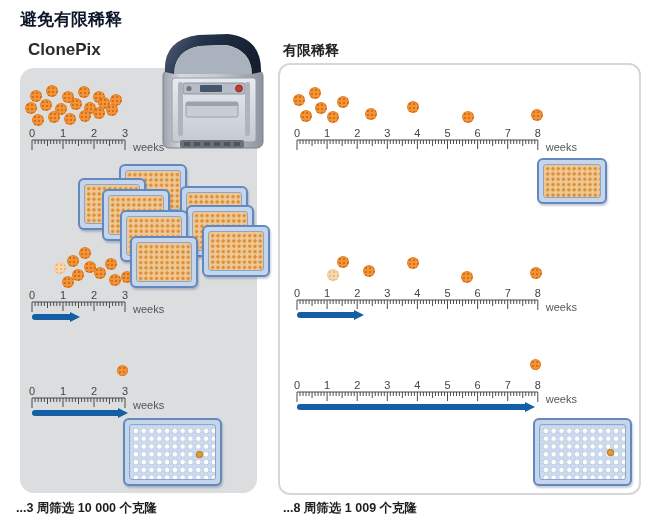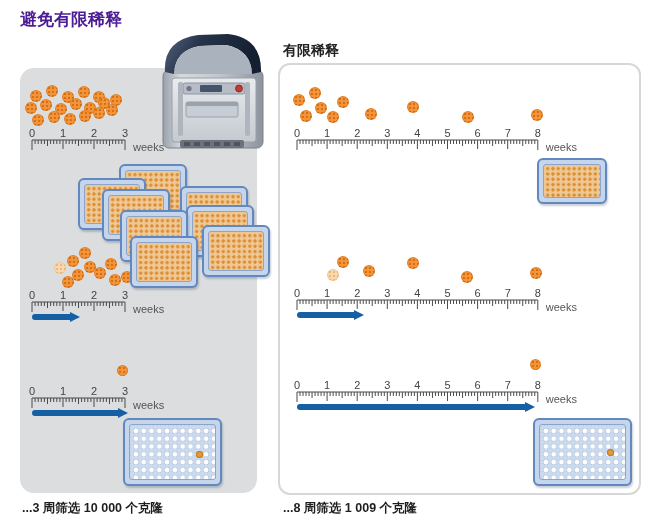--- a/index.html
+++ b/index.html
@@ -4,21 +4,21 @@
 <style>
   html,body{margin:0;padding:0;background:#fff;}
   body{font-family:"Liberation Sans","DejaVu Sans",sans-serif;}
   #page{position:relative;width:650px;height:532px;background:#fff;overflow:hidden;}
   .title{position:absolute;left:20px;top:8px;font-size:17px;font-weight:bold;}
   .panel-heading-left{position:absolute;left:28px;top:40px;font-size:17px;font-weight:bold;color:#2b2b2b;}
   .panel-heading-right{position:absolute;left:283px;top:42px;font-size:14px;font-weight:bold;color:#222;}
   .panel-left{position:absolute;left:20px;top:68px;width:237px;height:425px;background:#dbddde;border-radius:14px;}
   .panel-right{position:absolute;left:278px;top:63px;width:359px;height:428px;background:#fff;border:2px solid #d7d7d7;border-radius:12px;}
   .caption{position:absolute;top:500px;font-size:12.5px;font-weight:bold;color:#1e1e1e;}
-  .caption.l{left:22px;} .caption.r{left:283px;}
+  .caption.l{left:16px;} .caption.r{left:283px;}
   .colony{position:absolute;border-radius:50%;
     background-color:#F2943A;
     background-image:radial-gradient(circle,#D76F12 28%,rgba(215,111,18,0) 36%);
     background-size:4px 4px;background-position:1px 1px;
     box-shadow:inset 0 0 0 1px rgba(199,99,10,.45);}
   .colony.pale{background-color:#F8D8B2;
     background-image:radial-gradient(circle,#EFB873 28%,rgba(239,184,115,0) 36%);
     box-shadow:inset 0 0 0 1px rgba(233,178,120,.5);}
   .arrow{position:absolute;height:10px;}
   .arrow .bar{position:absolute;left:0;top:2px;height:6px;border-radius:3px 0 0 3px;}
@@ -32,22 +32,23 @@
     background-image:radial-gradient(circle,#FFFFFF 40%,#A8BCD8 50%,rgba(168,188,216,0) 56%);
     background-size:7.8px 7.8px;background-position:2px 2px;}
   .wellmark{position:absolute;width:7px;height:7px;border-radius:50%;background:#E09A3C;box-shadow:inset 0 0 0 1px #c07d22;}
   svg text{font-family:"Liberation Sans","DejaVu Sans",sans-serif;}
   .machine{position:absolute;left:156px;top:30px;width:114px;height:122px;}
 </style>
 </head>
 <body>
 
 <div id="page">
-  <div class="title" style="color: #4c1d95;">避免有限稀释</div>
-
+  <div class="title" style="color: #0f172a;">避免有限稀释</div>
+
+  <div class="panel-heading-left">ClonePix</div>
   <div class="panel-heading-right">有限稀释</div>
 
   <div class="panel-left" style="background: rgb(219, 221, 222);"></div>
   <div class="panel-right"></div>
 
   <div id="layer">
       <svg viewBox="0 0 155 27" style="position: absolute; left: 26px; top: 126px; width: 155px; height: 27px; overflow: visible;">
         <line x1="6" y1="14" x2="6" y2="24" stroke="#4a4a4a" stroke-width="1"></line>
         <line x1="9.1" y1="14" x2="9.1" y2="18" stroke="#4a4a4a" stroke-width="1"></line>
         <line x1="12.2" y1="14" x2="12.2" y2="18" stroke="#4a4a4a" stroke-width="1"></line>

